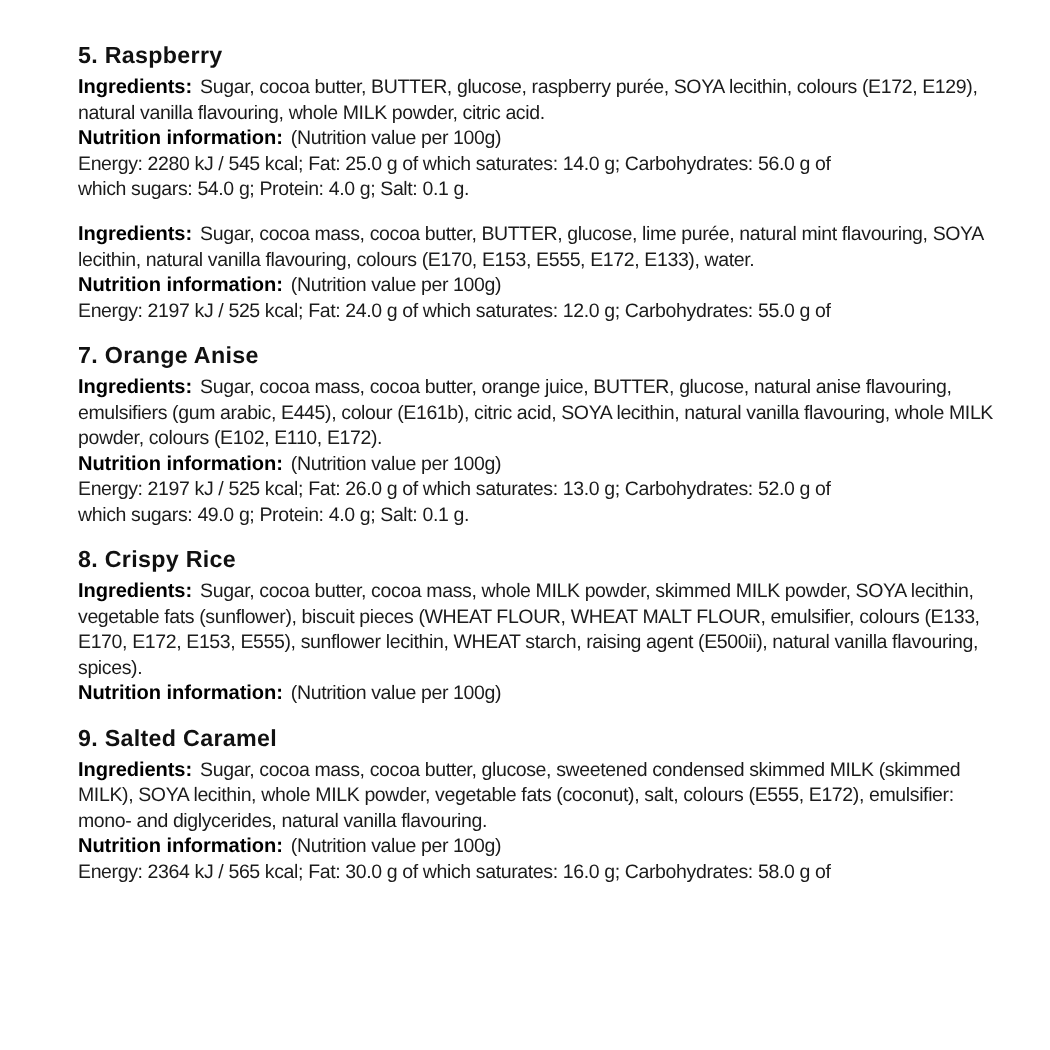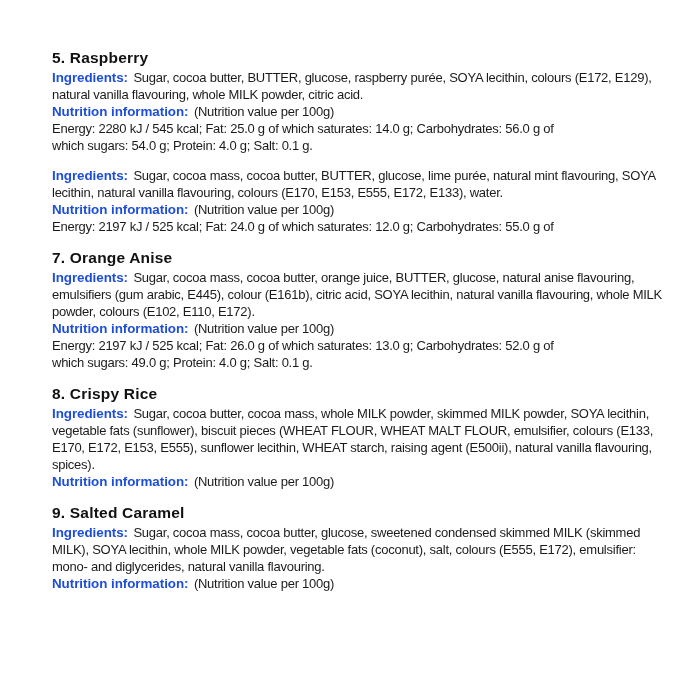--- a/index.html
+++ b/index.html
@@ -8,21 +8,21 @@
     background: #ffffff;
   }
   body {
     width: 700px;
     height: 700px;
     overflow: hidden;
     font-family: "Liberation Sans", "DejaVu Sans", sans-serif;
     color: #161616;
   }
   .doc {
-    padding: 48px 38px 0 52px;
+    padding: 28px 38px 0 52px;
   }
   .product {
     margin: 0 0 13px 0;
   }
   .product-heading {
     font-size: 15.5px;
     font-weight: 700;
     line-height: 19px;
     margin: 0 0 2px 0;
     letter-spacing: 0.2px;
@@ -32,21 +32,21 @@
     font-size: 13px;
     line-height: 17px;
     letter-spacing: -0.25px;
     max-width: 612px;
     color: #1b1b1b;
   }
   .label {
     font-weight: 700;
     letter-spacing: -0.05px;
     font-size: 13.4px;
-    color: #1d4ed8;
+    color: #000000;
     margin-right: 2px;
   }
 </style>
 </head>
 <body>
 
 <div class="doc">
 
   <section class="product">
     <h2 class="product-heading">5. Raspberry</h2>
@@ -73,15 +73,16 @@
   <section class="product">
     <h2 class="product-heading">8. Crispy Rice</h2>
     <p class="line" style="margin:0"><strong class="label">Ingredients:</strong> <span>Sugar, cocoa butter, cocoa mass, whole MILK powder, skimmed MILK powder, SOYA lecithin, vegetable fats (sunflower), biscuit pieces (WHEAT FLOUR, WHEAT MALT FLOUR, emulsifier, colours (E133, E170, E172, E153, E555), sunflower lecithin, WHEAT starch, raising agent (E500ii), natural vanilla flavouring, spices).</span></p>
     <p class="line" style="margin:0"><strong class="label">Nutrition information:</strong> <span>(Nutrition value per 100g)</span></p>
   </section>
 
   <section class="product">
     <h2 class="product-heading">9. Salted Caramel</h2>
     <p class="line" style="margin:0"><strong class="label">Ingredients:</strong> <span>Sugar, cocoa mass, cocoa butter, glucose, sweetened condensed skimmed MILK (skimmed MILK), SOYA lecithin, whole MILK powder, vegetable fats (coconut), salt, colours (E555, E172), emulsifier: mono- and diglycerides, natural vanilla flavouring.</span></p>
     <p class="line" style="margin:0"><strong class="label">Nutrition information:</strong> <span>(Nutrition value per 100g)</span></p>
+    <div class="line">Energy: 2364 kJ / 565 kcal; Fat: 30.0 g of which saturates: 16.0 g; Carbohydrates: 58.0 g of</div>
   </section>
 
 </div>
 
 </body></html>

